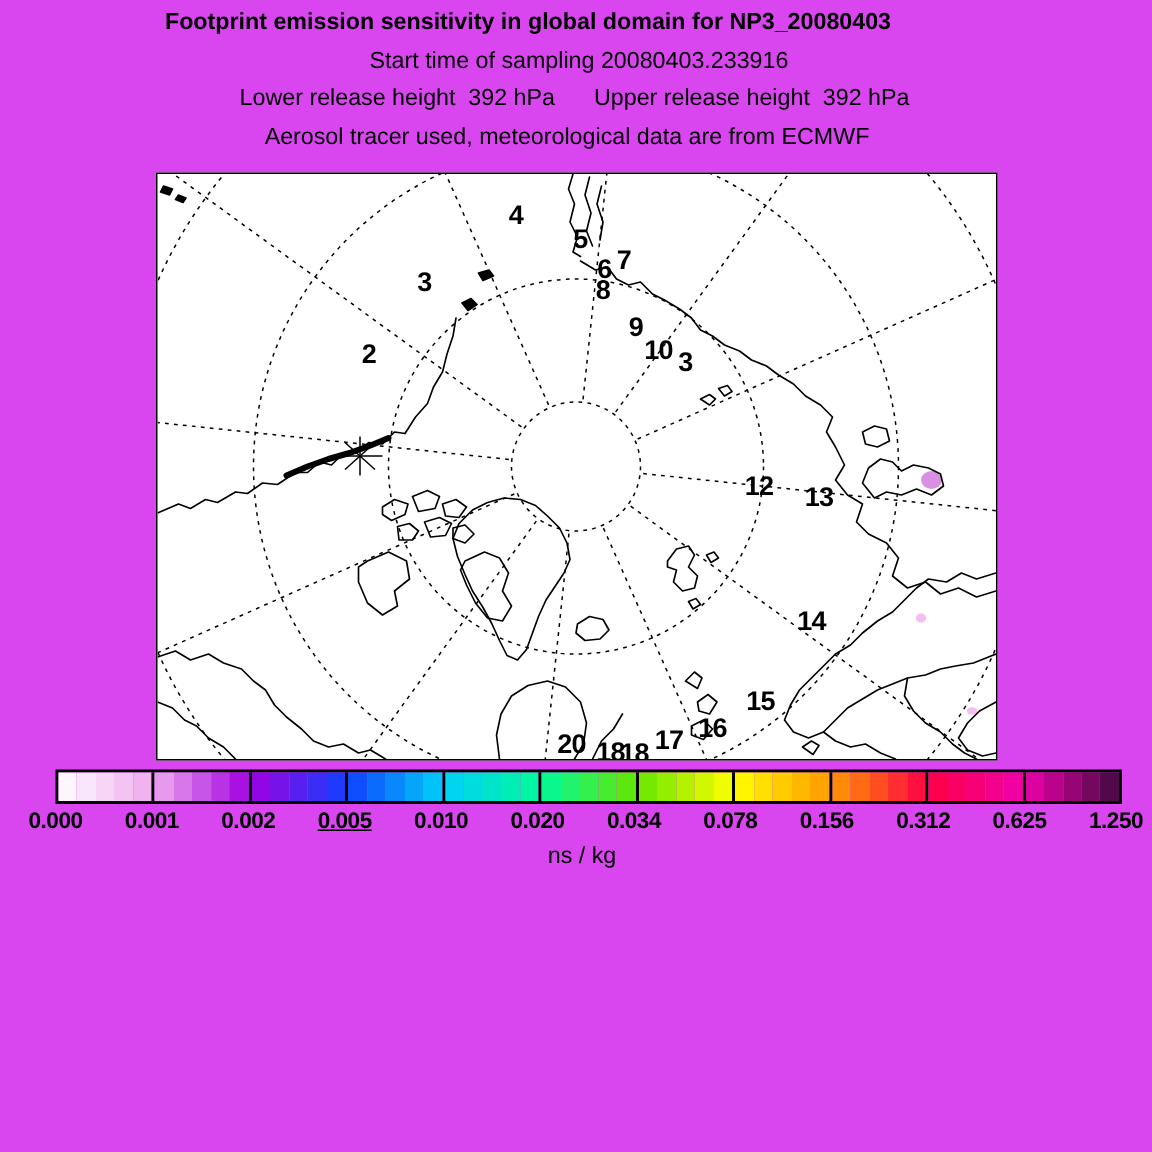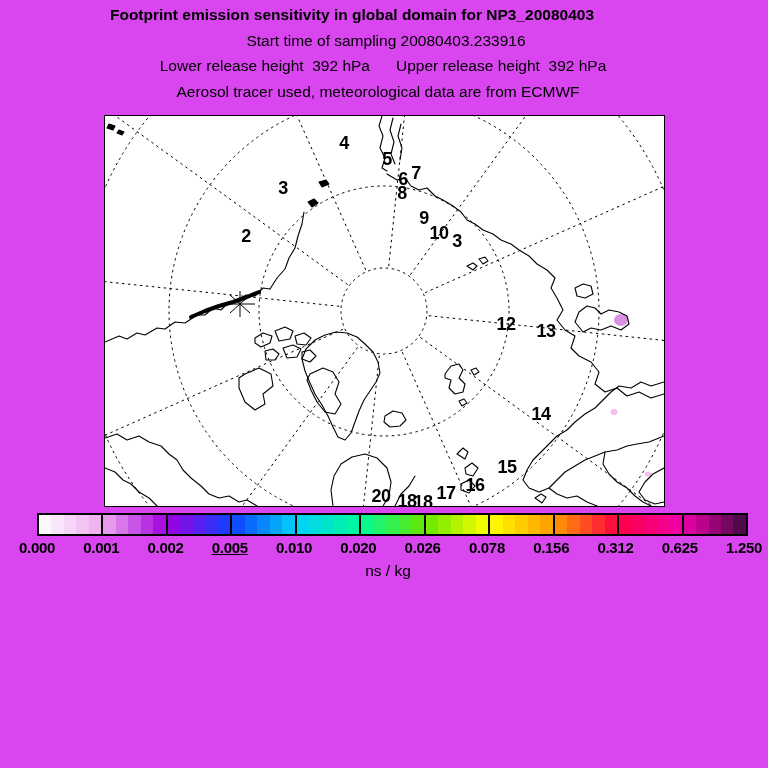--- a/index.html
+++ b/index.html
@@ -230,21 +230,21 @@
         <div class="cell" style="background: rgb(81, 9, 75);"></div>
       </div>
     </div>
   <div id="bar-ticks">
       <span class="tick" style="left: 0%;">0.000</span>
       <span class="tick" style="left: 9.09091%; text-align: right;">0.001</span>
       <span class="tick" style="left: 18.1818%;">0.002</span>
       <span class="tick" style="left: 27.2727%; text-decoration: underline;">0.005</span>
       <span class="tick" style="left: 36.3636%;">0.010</span>
       <span class="tick" style="left: 45.4545%;">0.020</span>
-      <span class="tick" style="left: 54.5455%;">0.026</span>
+      <span class="tick" style="left: 54.5455%;">0.034</span>
       <span class="tick" style="left: 63.6364%;">0.078</span>
       <span class="tick" style="left: 72.7273%;">0.156</span>
       <span class="tick" style="left: 81.8182%;">0.312</span>
       <span class="tick" style="left: 90.9091%;">0.625</span>
       <span class="tick" style="left: 100%;">1.250</span>
     </div>
   <div id="unit-line">ns / kg</div>
 
 </div>
 

